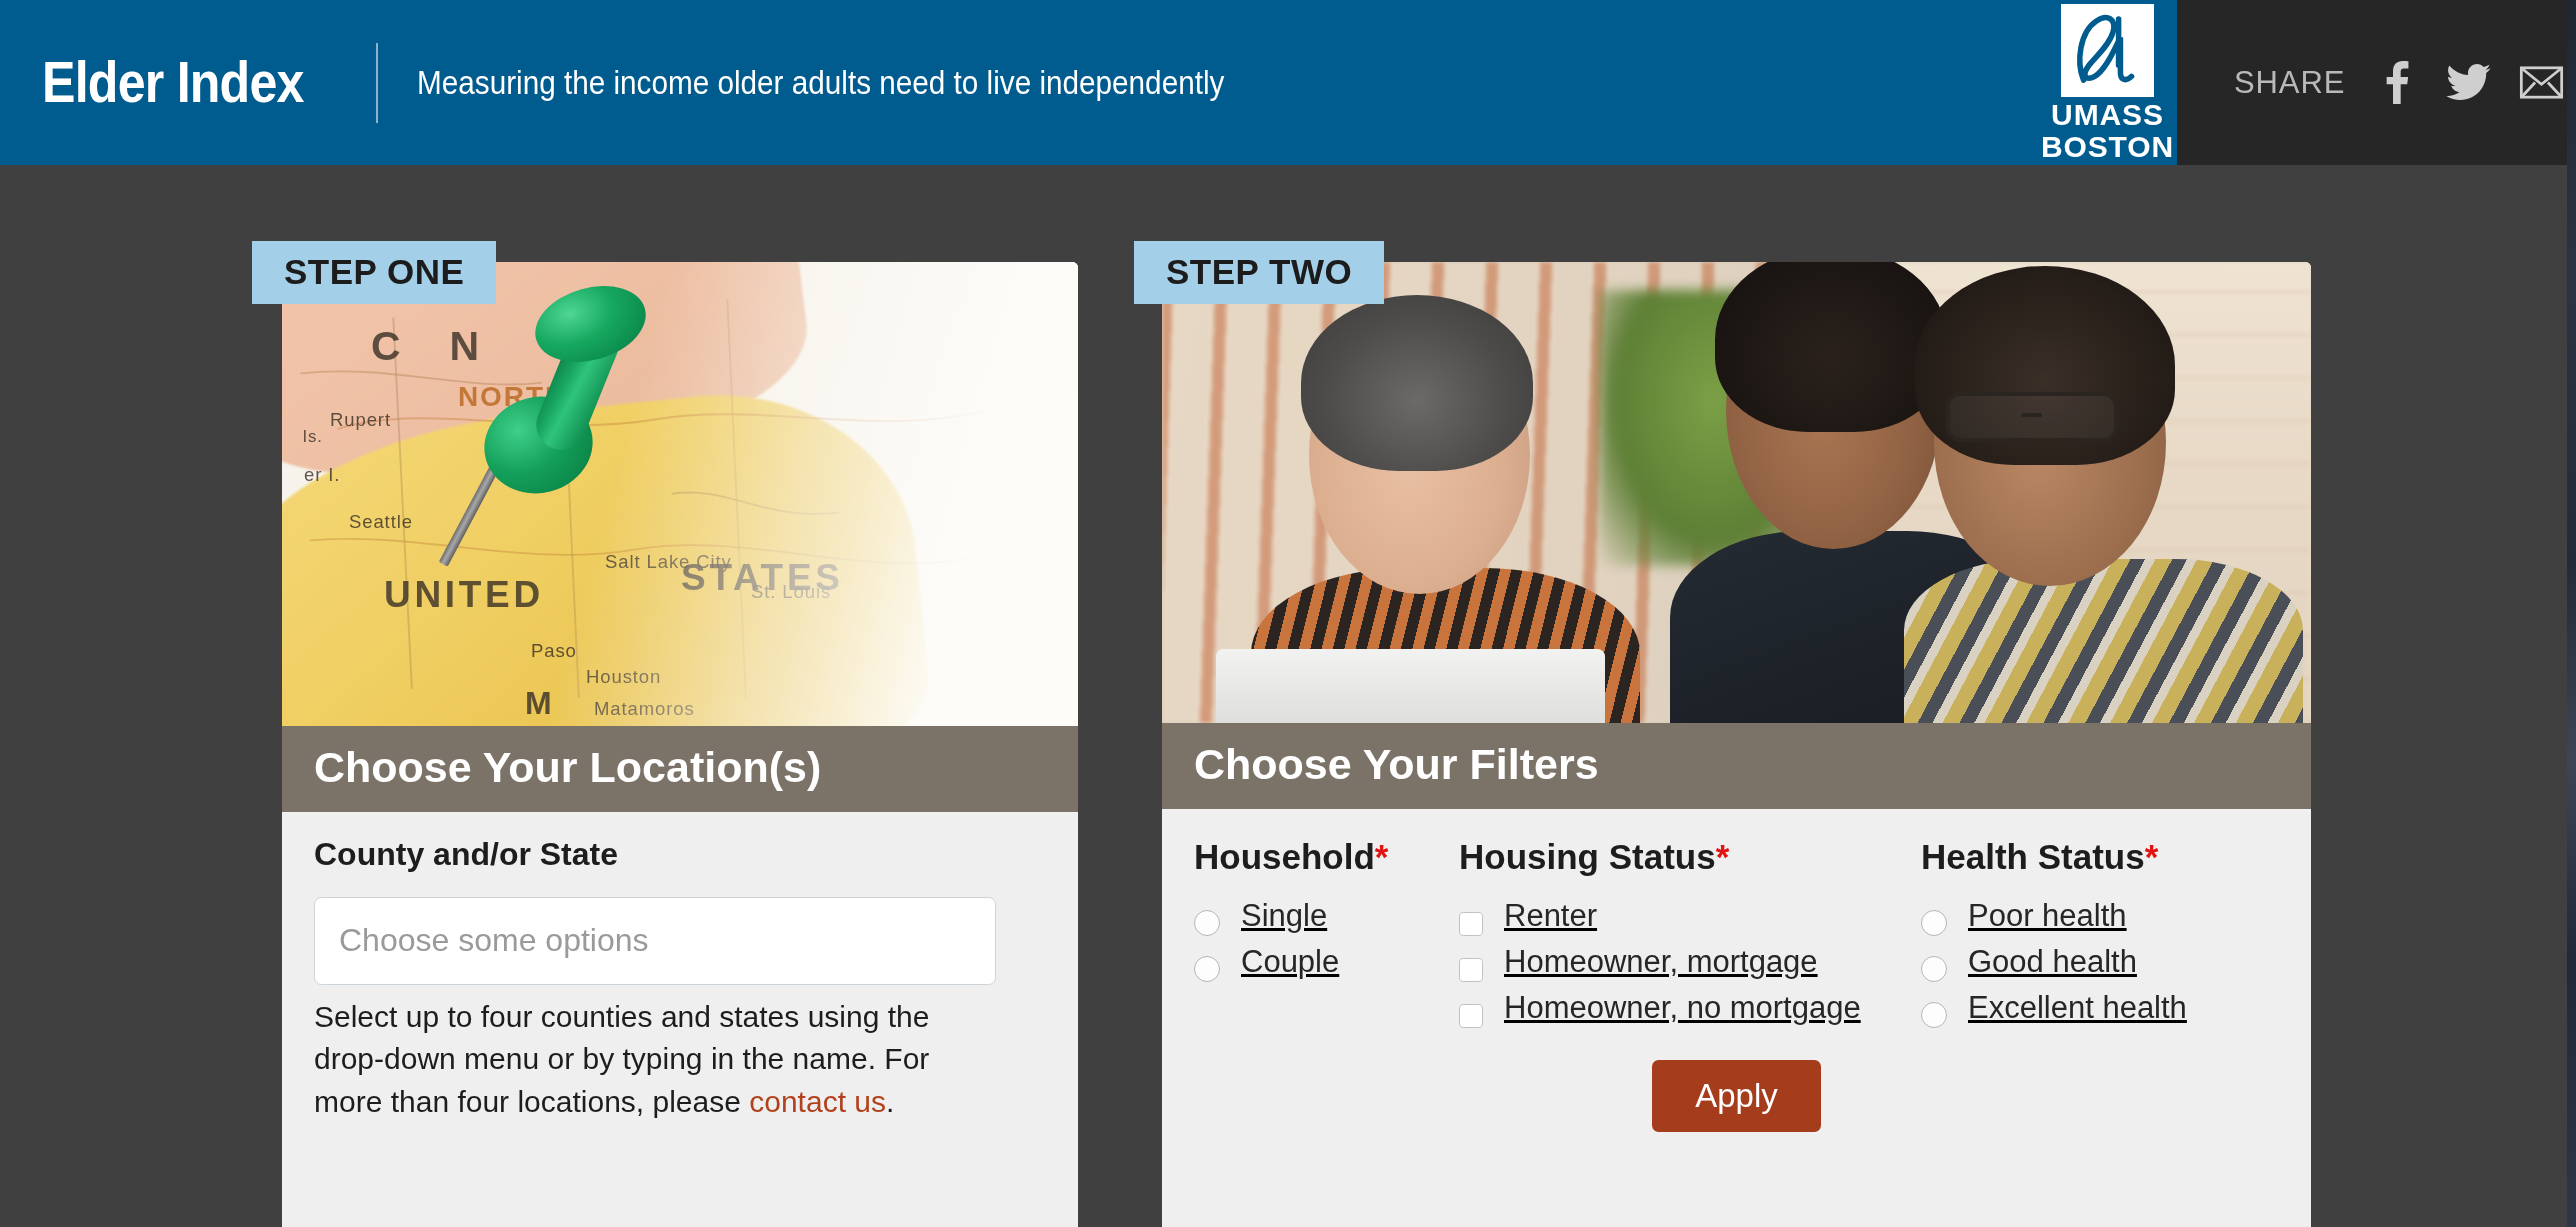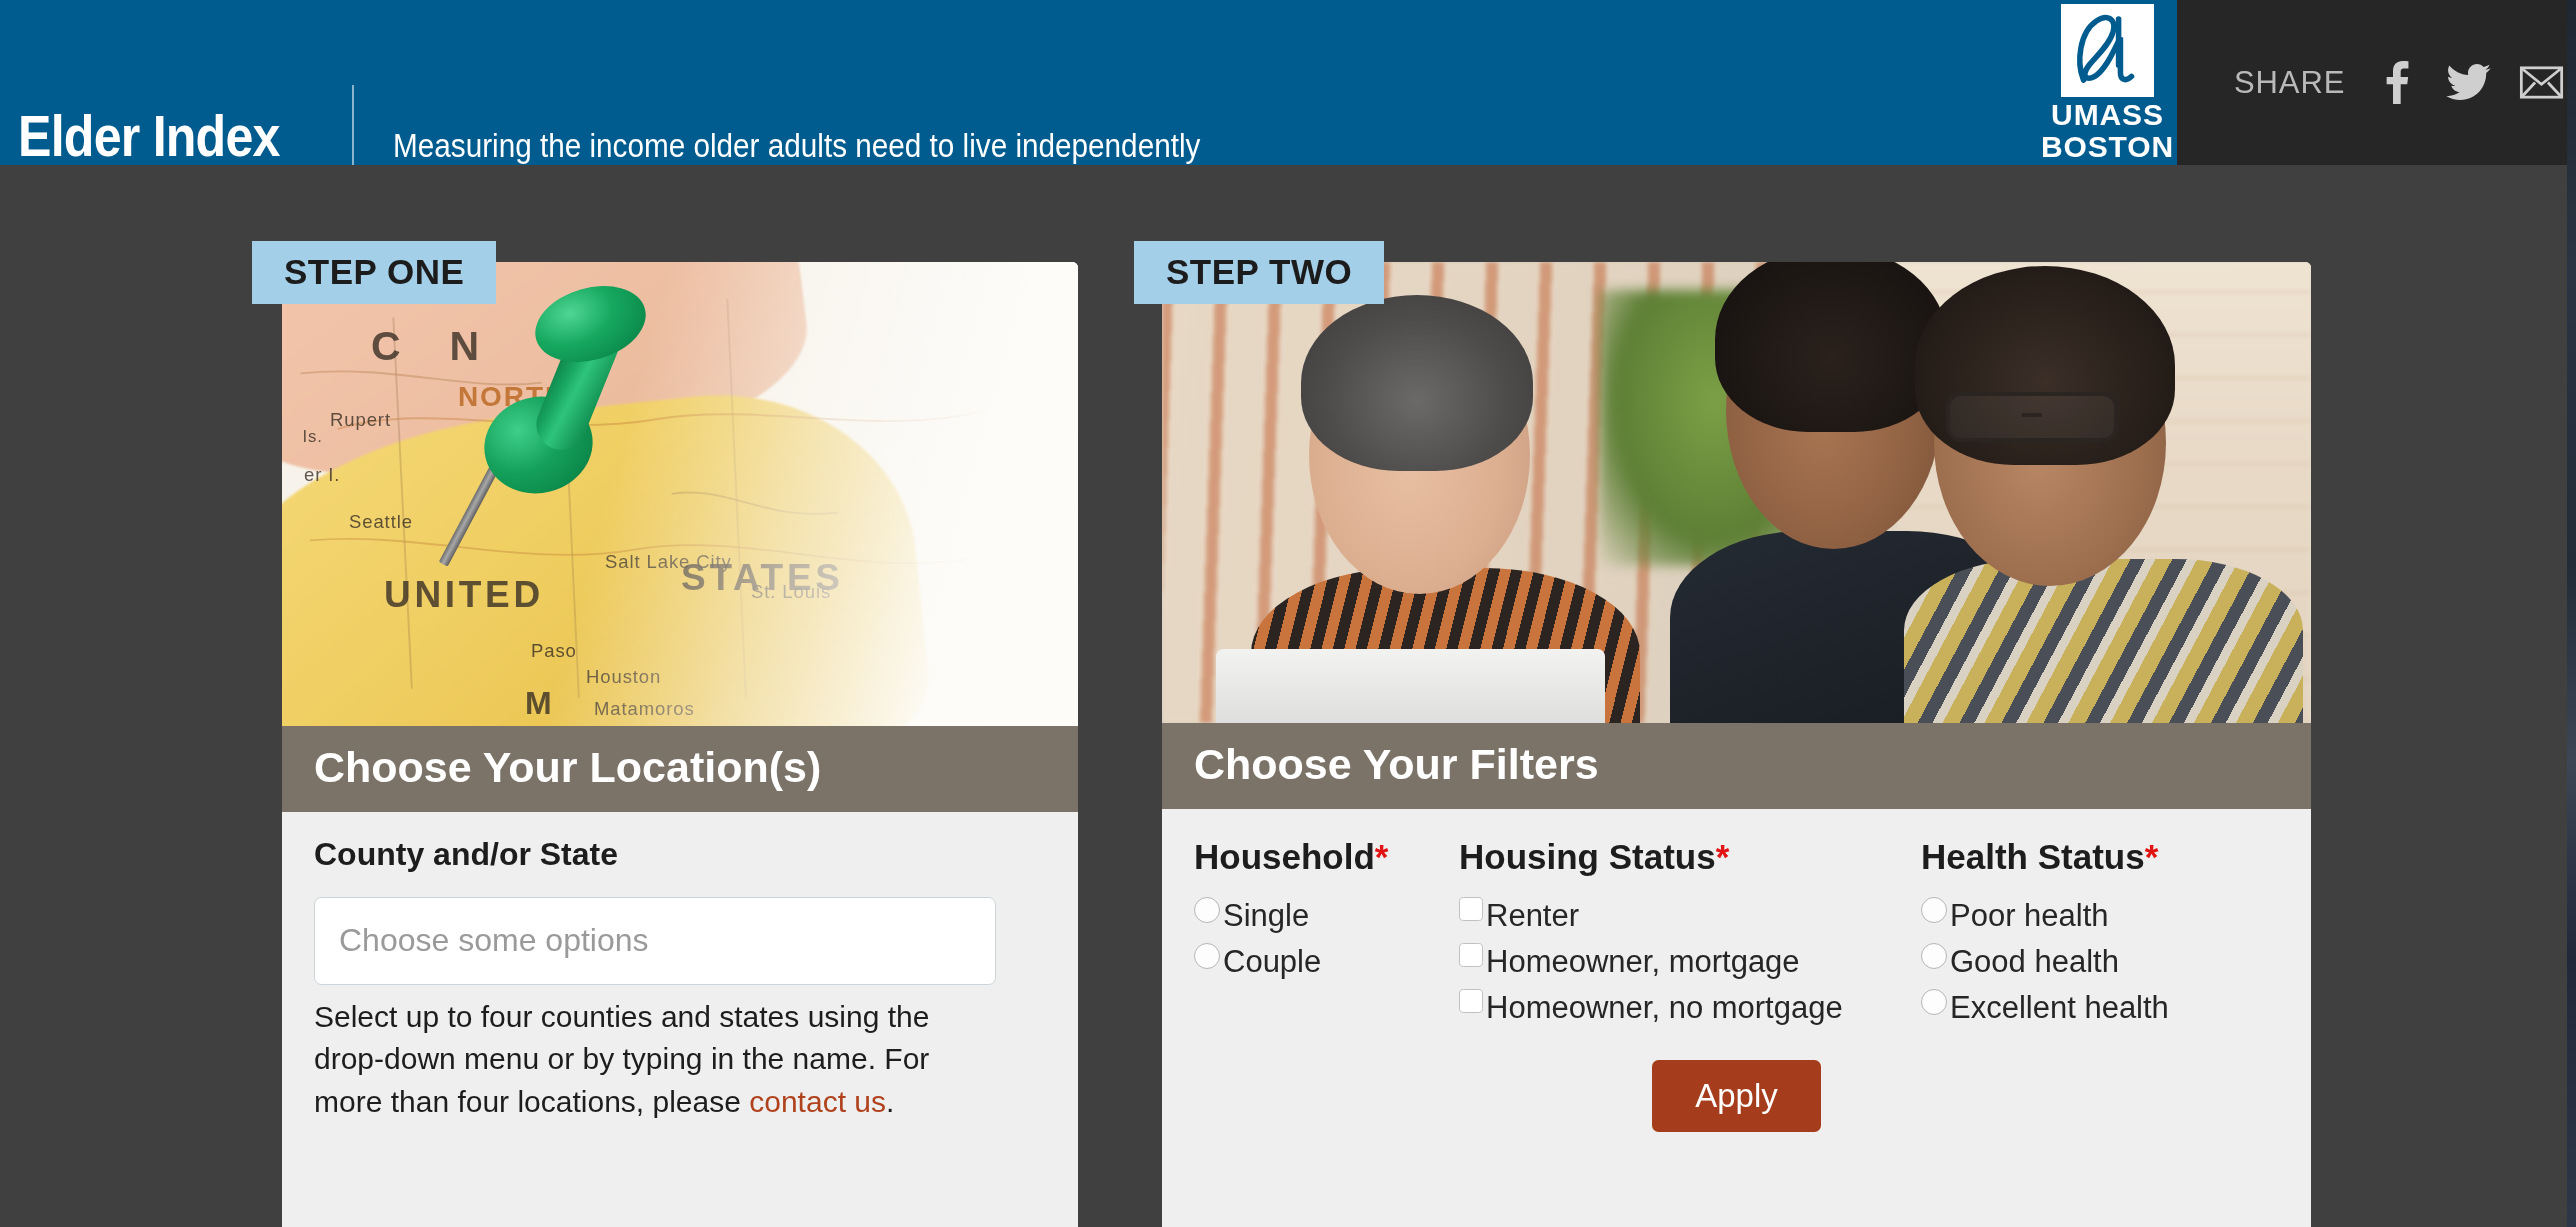--- a/index.html
+++ b/index.html
@@ -14,23 +14,23 @@
   .site-header {
     position: absolute;
     left: 0; top: 0;
     width: 2576px; height: 165px;
     background: #005b8e;
     display: flex;
     align-items: stretch;
   }
   .brand-zone {
     display: flex;
-    align-items: flex-end;
+    align-items: center;
     flex: 1 1 auto;
-    padding-left: 18px;
+    padding-left: 42px;
   }
   .brand-title {
     font-family: "Liberation Sans Narrow", "Liberation Sans", sans-serif;
     font-weight: 700;
     font-size: 57px;
     letter-spacing: -0.9px;
     color: #ffffff;
     line-height: 1;
     transform: scaleX(0.88);
     transform-origin: left center;
@@ -366,21 +366,21 @@
   .filter-head {
     font-family: "Liberation Sans Narrow", "Liberation Sans", sans-serif;
     font-weight: 700;
     font-size: 35px;
     color: #1d1d1d;
     margin-bottom: 20.4px;
     white-space: nowrap;
   }
   .req { color: #e11313; font-weight: 700; }
 
-  .opt-row { display: flex; align-items: flex-start; gap: 3px; margin-bottom: 7.4px; cursor: pointer; }
+  .opt-row { display: flex; align-items: flex-end; gap: 21px; margin-bottom: 7.4px; cursor: pointer; text-decoration: underline; }
   .opt-row:last-child { margin-bottom: 0; }
   .radio-mark {
     flex: 0 0 auto;
     width: 26px; height: 26px;
     border: 1.9px solid #b5b5b5;
     border-radius: 50%;
     background: #fdfdfd;
   }
   .check-mark {
     flex: 0 0 auto;

